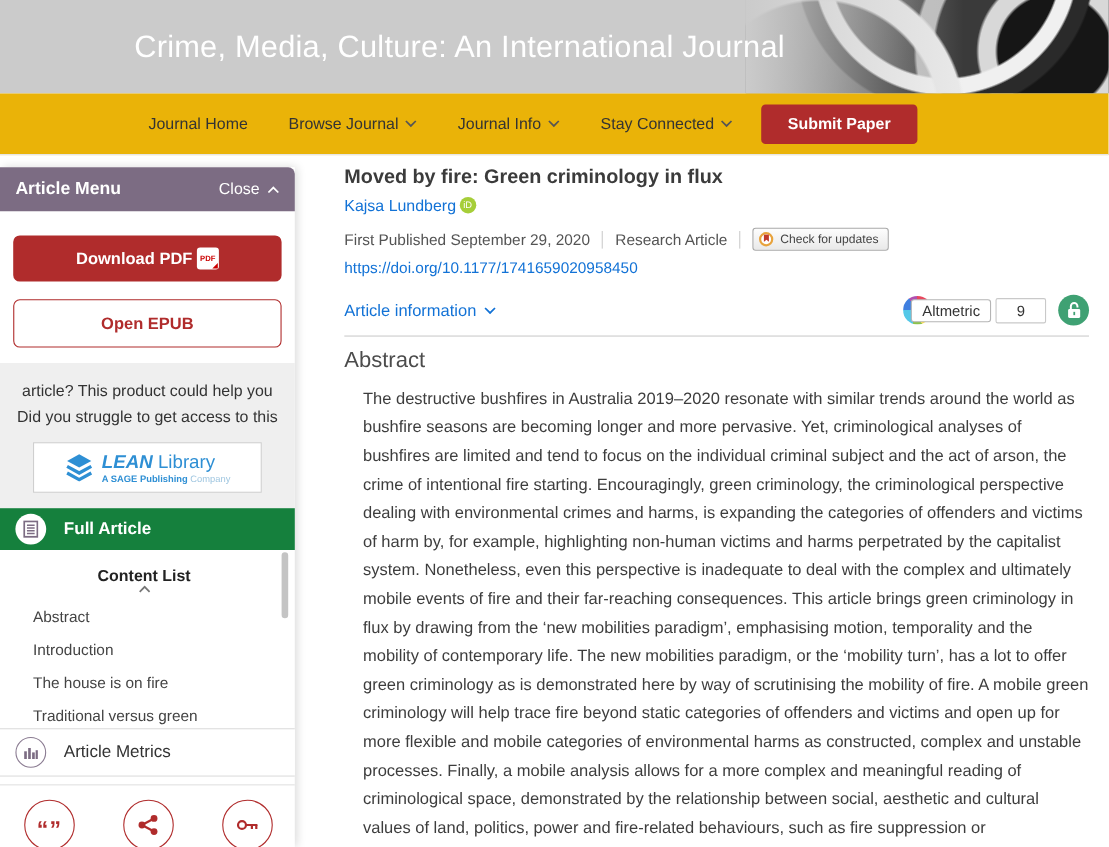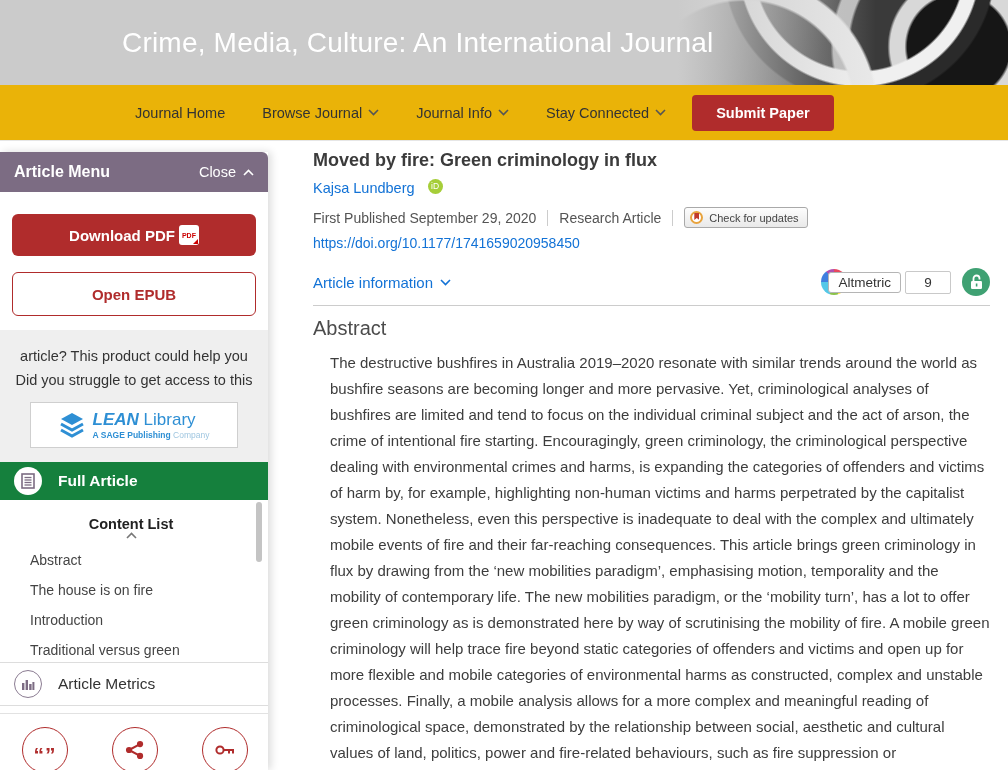--- a/index.html
+++ b/index.html
@@ -91,21 +91,21 @@
   .sb-tools { position:absolute; left:0; top:561px; width:268px; height:57px; border-top:1px solid #e2e2e2;
     display:flex; justify-content:space-between; padding:13px 20px 0 22px; }
   .tool-circle { width:46px; height:46px; border-radius:50%; border:1.5px solid #b02c2c; background:#fff;
     display:flex; align-items:center; justify-content:center; cursor:pointer; flex:0 0 auto; }
   .quote-glyphs { color:#b02c2c; font-size:21px; font-weight:bold; letter-spacing:1px; line-height:10px;
     margin-top:10px; }
 
   
   .content { position:absolute; left:313px; top:150px; width:677px; }
   .art-title { font-size:18px; font-weight:bold; color:#3b3b3b; }
-  .author-row { margin-top:9px; display:flex; align-items:center; gap:13px; }
+  .author-row { margin-top:9px; display:flex; align-items:center; gap:3px; }
   .author-link { color:#1272d6; font-size:14.5px; text-decoration:none; cursor:pointer; }
   .orcid { width:15px; height:15px; border-radius:50%; background:#a6ce39; color:#fff;
     font-size:8.5px; font-weight:normal; display:flex; align-items:center; justify-content:center;
     margin-top:-4px; cursor:pointer; }
   .meta-row { margin-top:11px; display:flex; align-items:center; color:#545454; font-size:14px; }
   .vsep { border-left:1px solid #ccc; height:16px; margin:0 11px; }
   .check-badge { display:flex; align-items:center; gap:6px; background:linear-gradient(#fdfdfd,#e9e9e9);
     border:1px solid #a9a9a9; border-radius:3px; padding:3px 8px 3px 5px; cursor:pointer; }
   .check-icon { width:13px; height:13px; border-radius:50%; border:2px solid #e8a33d; background:#fff;
     position:relative; }
@@ -227,22 +227,22 @@
     </div>
 
     <div class="sb-contentlist">
       <div class="cl-header">
         <span class="cl-header-label">Content List</span>
         <svg class="chev chev-up" viewBox="0 0 11 7">
             <polyline points="1,1 5.5,5.5 10,1"></polyline>
           </svg>
       </div>
       <div class="cl-item">Abstract</div>
+      <div class="cl-item">Introduction</div>
       <div class="cl-item">The house is on fire</div>
-      <div class="cl-item">Introduction</div>
       <div class="cl-item">Traditional versus green conceptions of fire</div>
       <div class="cl-scrollthumb"></div>
     </div>
 
     <div class="sb-metrics">
       <span class="metrics-circle">
         <svg width="14" height="12" viewBox="0 0 14 12">
           <rect x="1" y="5" width="2.4" height="7" fill="#7c6c83"></rect>
           <rect x="4.6" y="2" width="2.4" height="10" fill="#7c6c83"></rect>
           <rect x="8.2" y="6" width="2.4" height="6" fill="#7c6c83"></rect>

